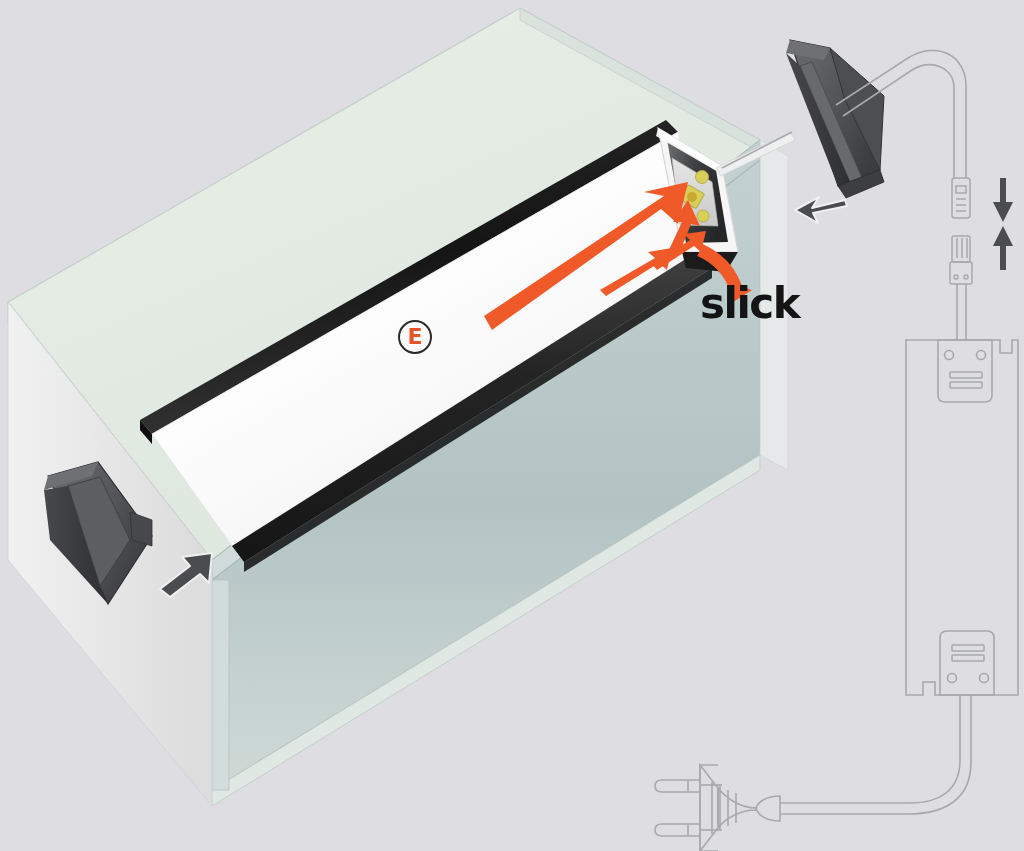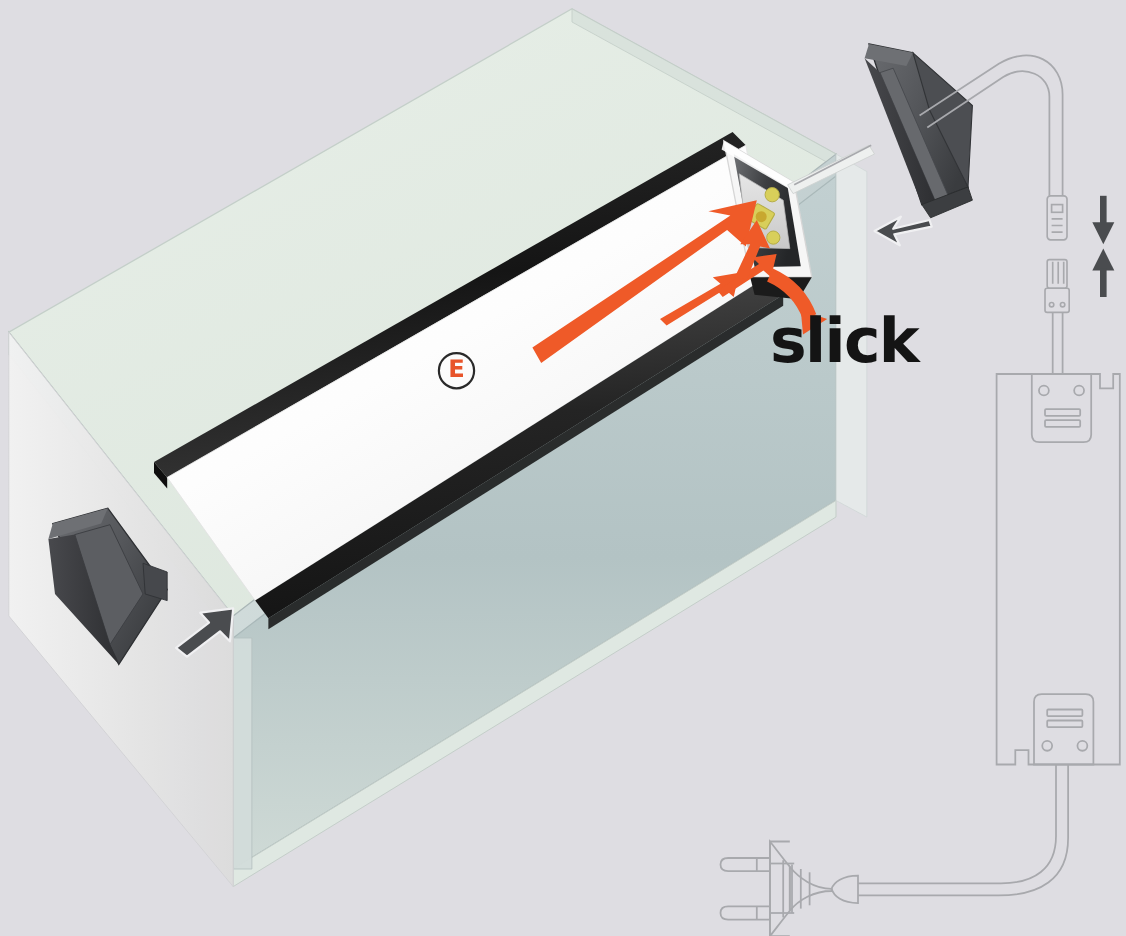--- a/index.html
+++ b/index.html
@@ -22,21 +22,21 @@
     position: absolute;
     inset: 0;
     width: 1024px;
     height: 851px;
   }
   .brand-word {
     position: absolute;
     left: 700px;
     top: 283px;
     font-family: "DejaVu Sans", sans-serif;
-    font-size: 56px;
+    font-size: 42px;
     font-weight: 700;
     letter-spacing: -1.5px;
     color: #141414;
     line-height: 1;
     white-space: nowrap;
     user-select: none;
   }
   .logo-badge {
     position: absolute;
     left: 398px;

